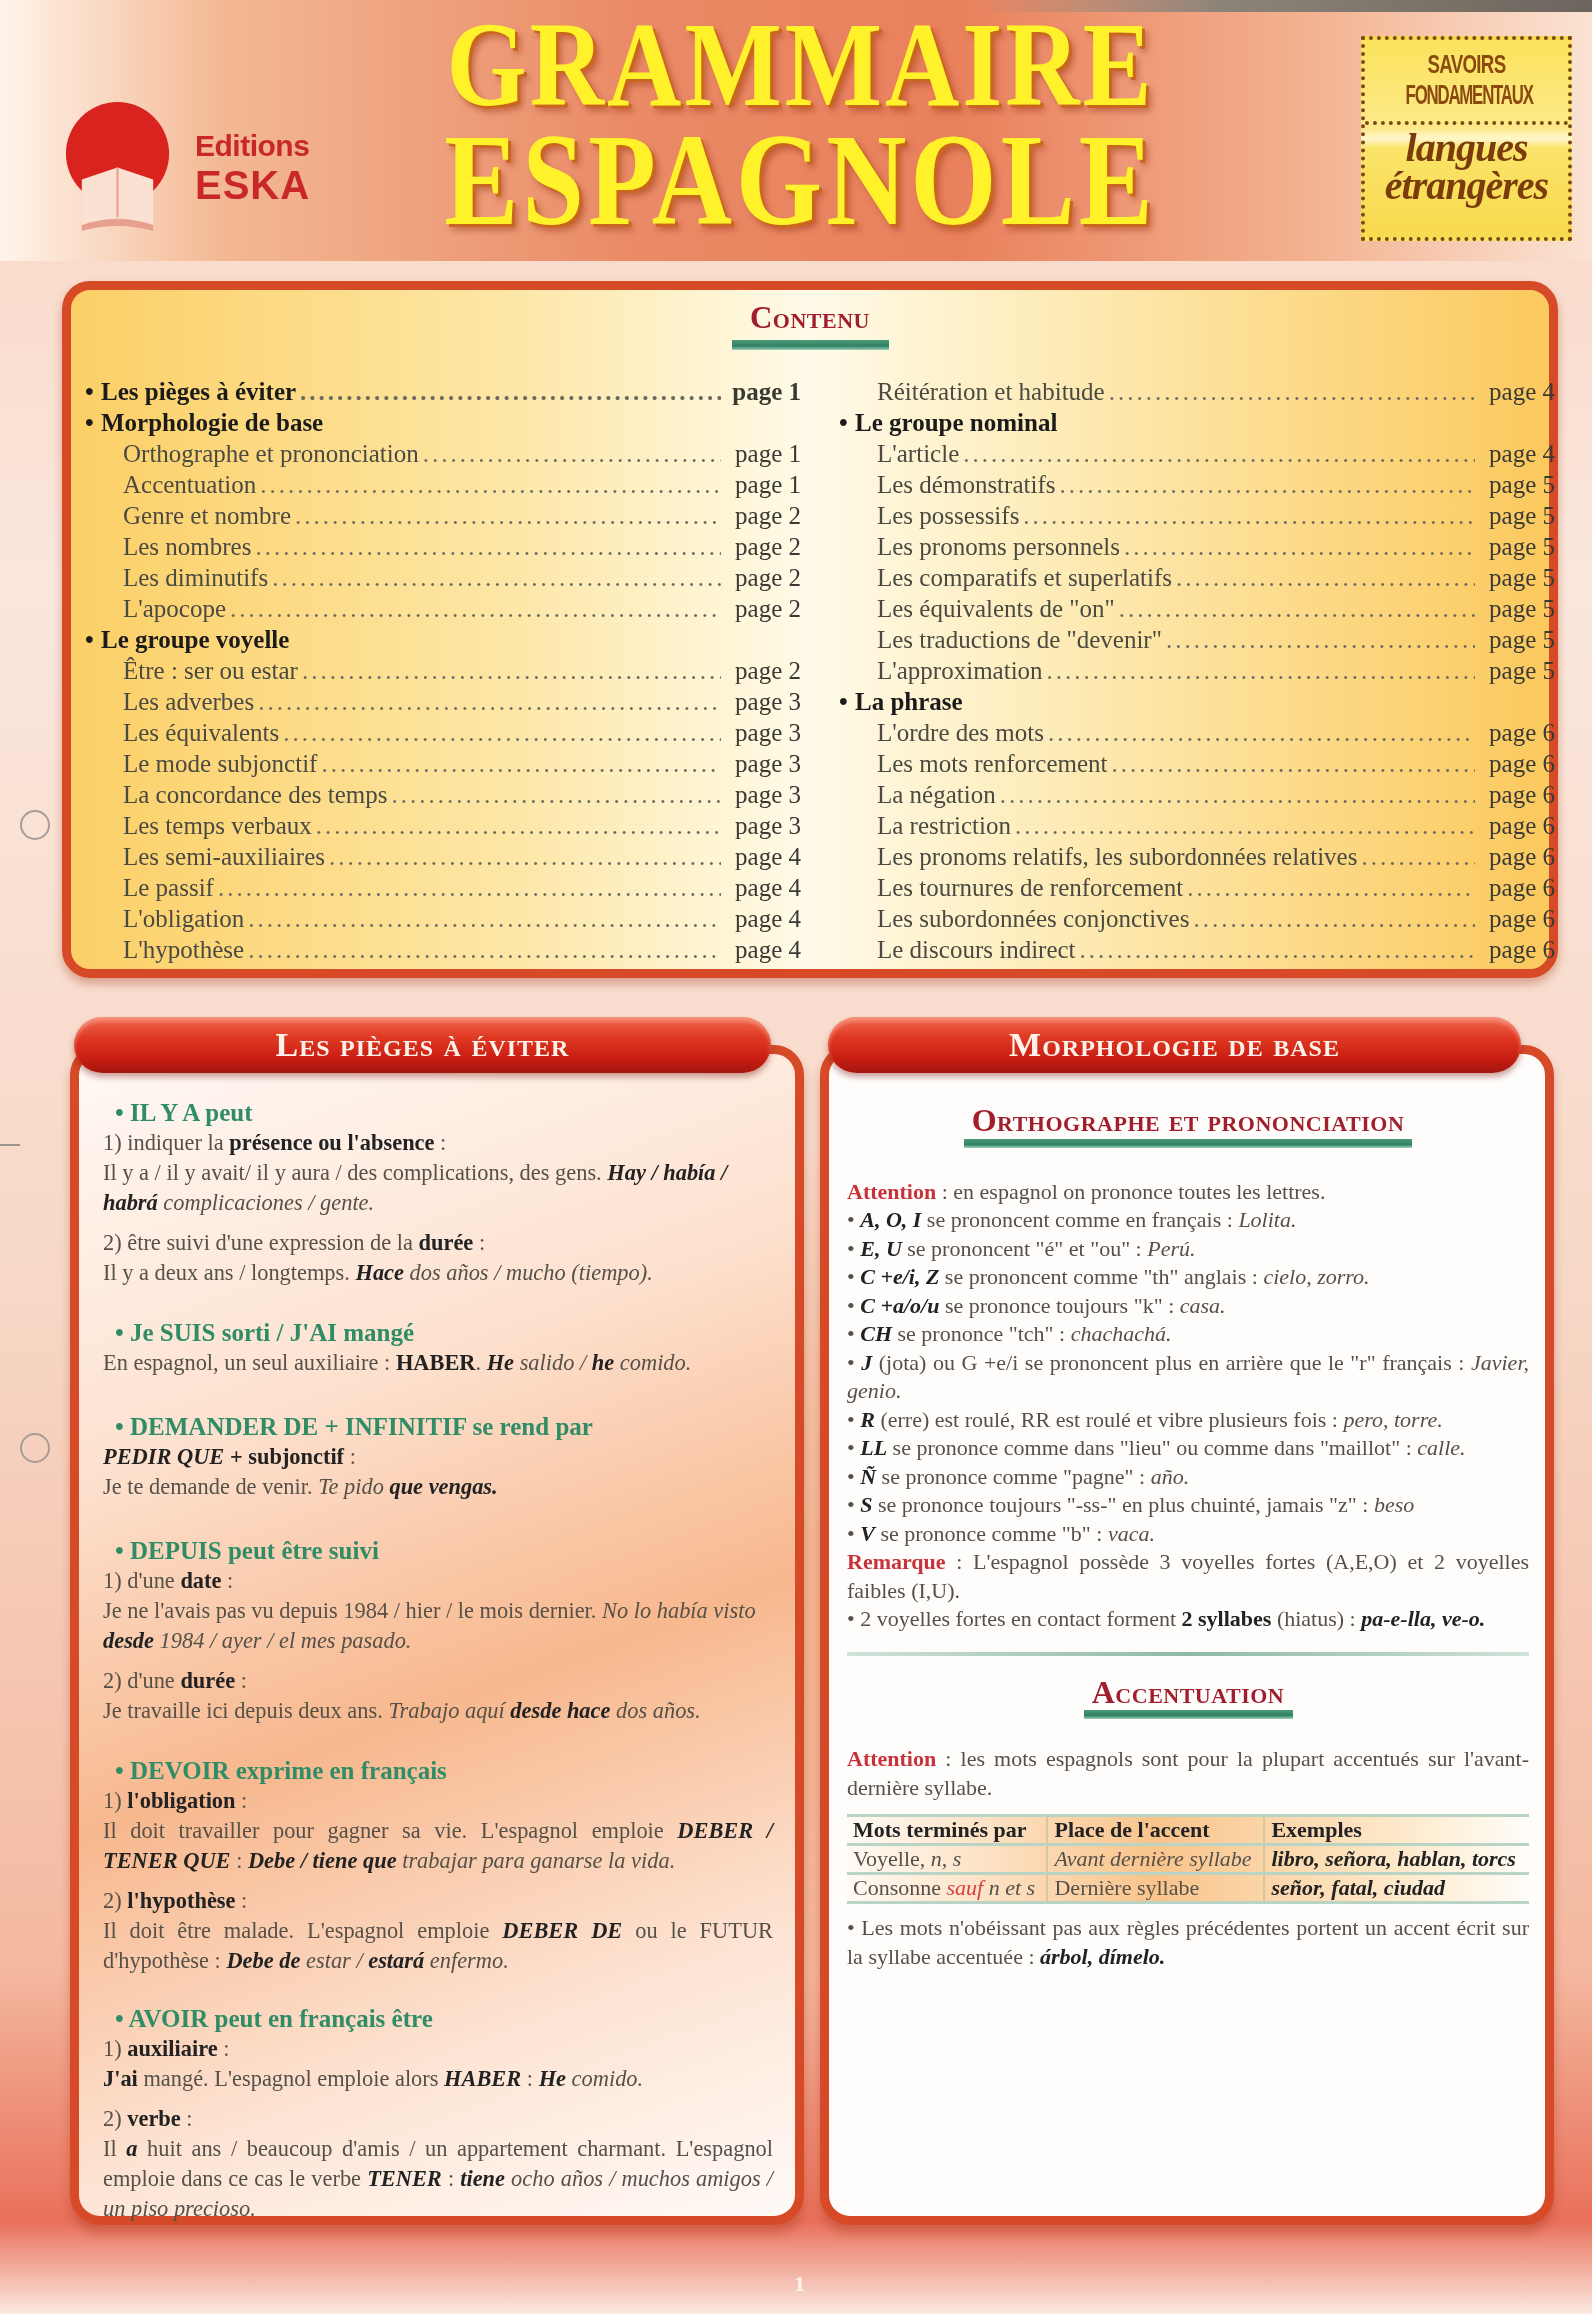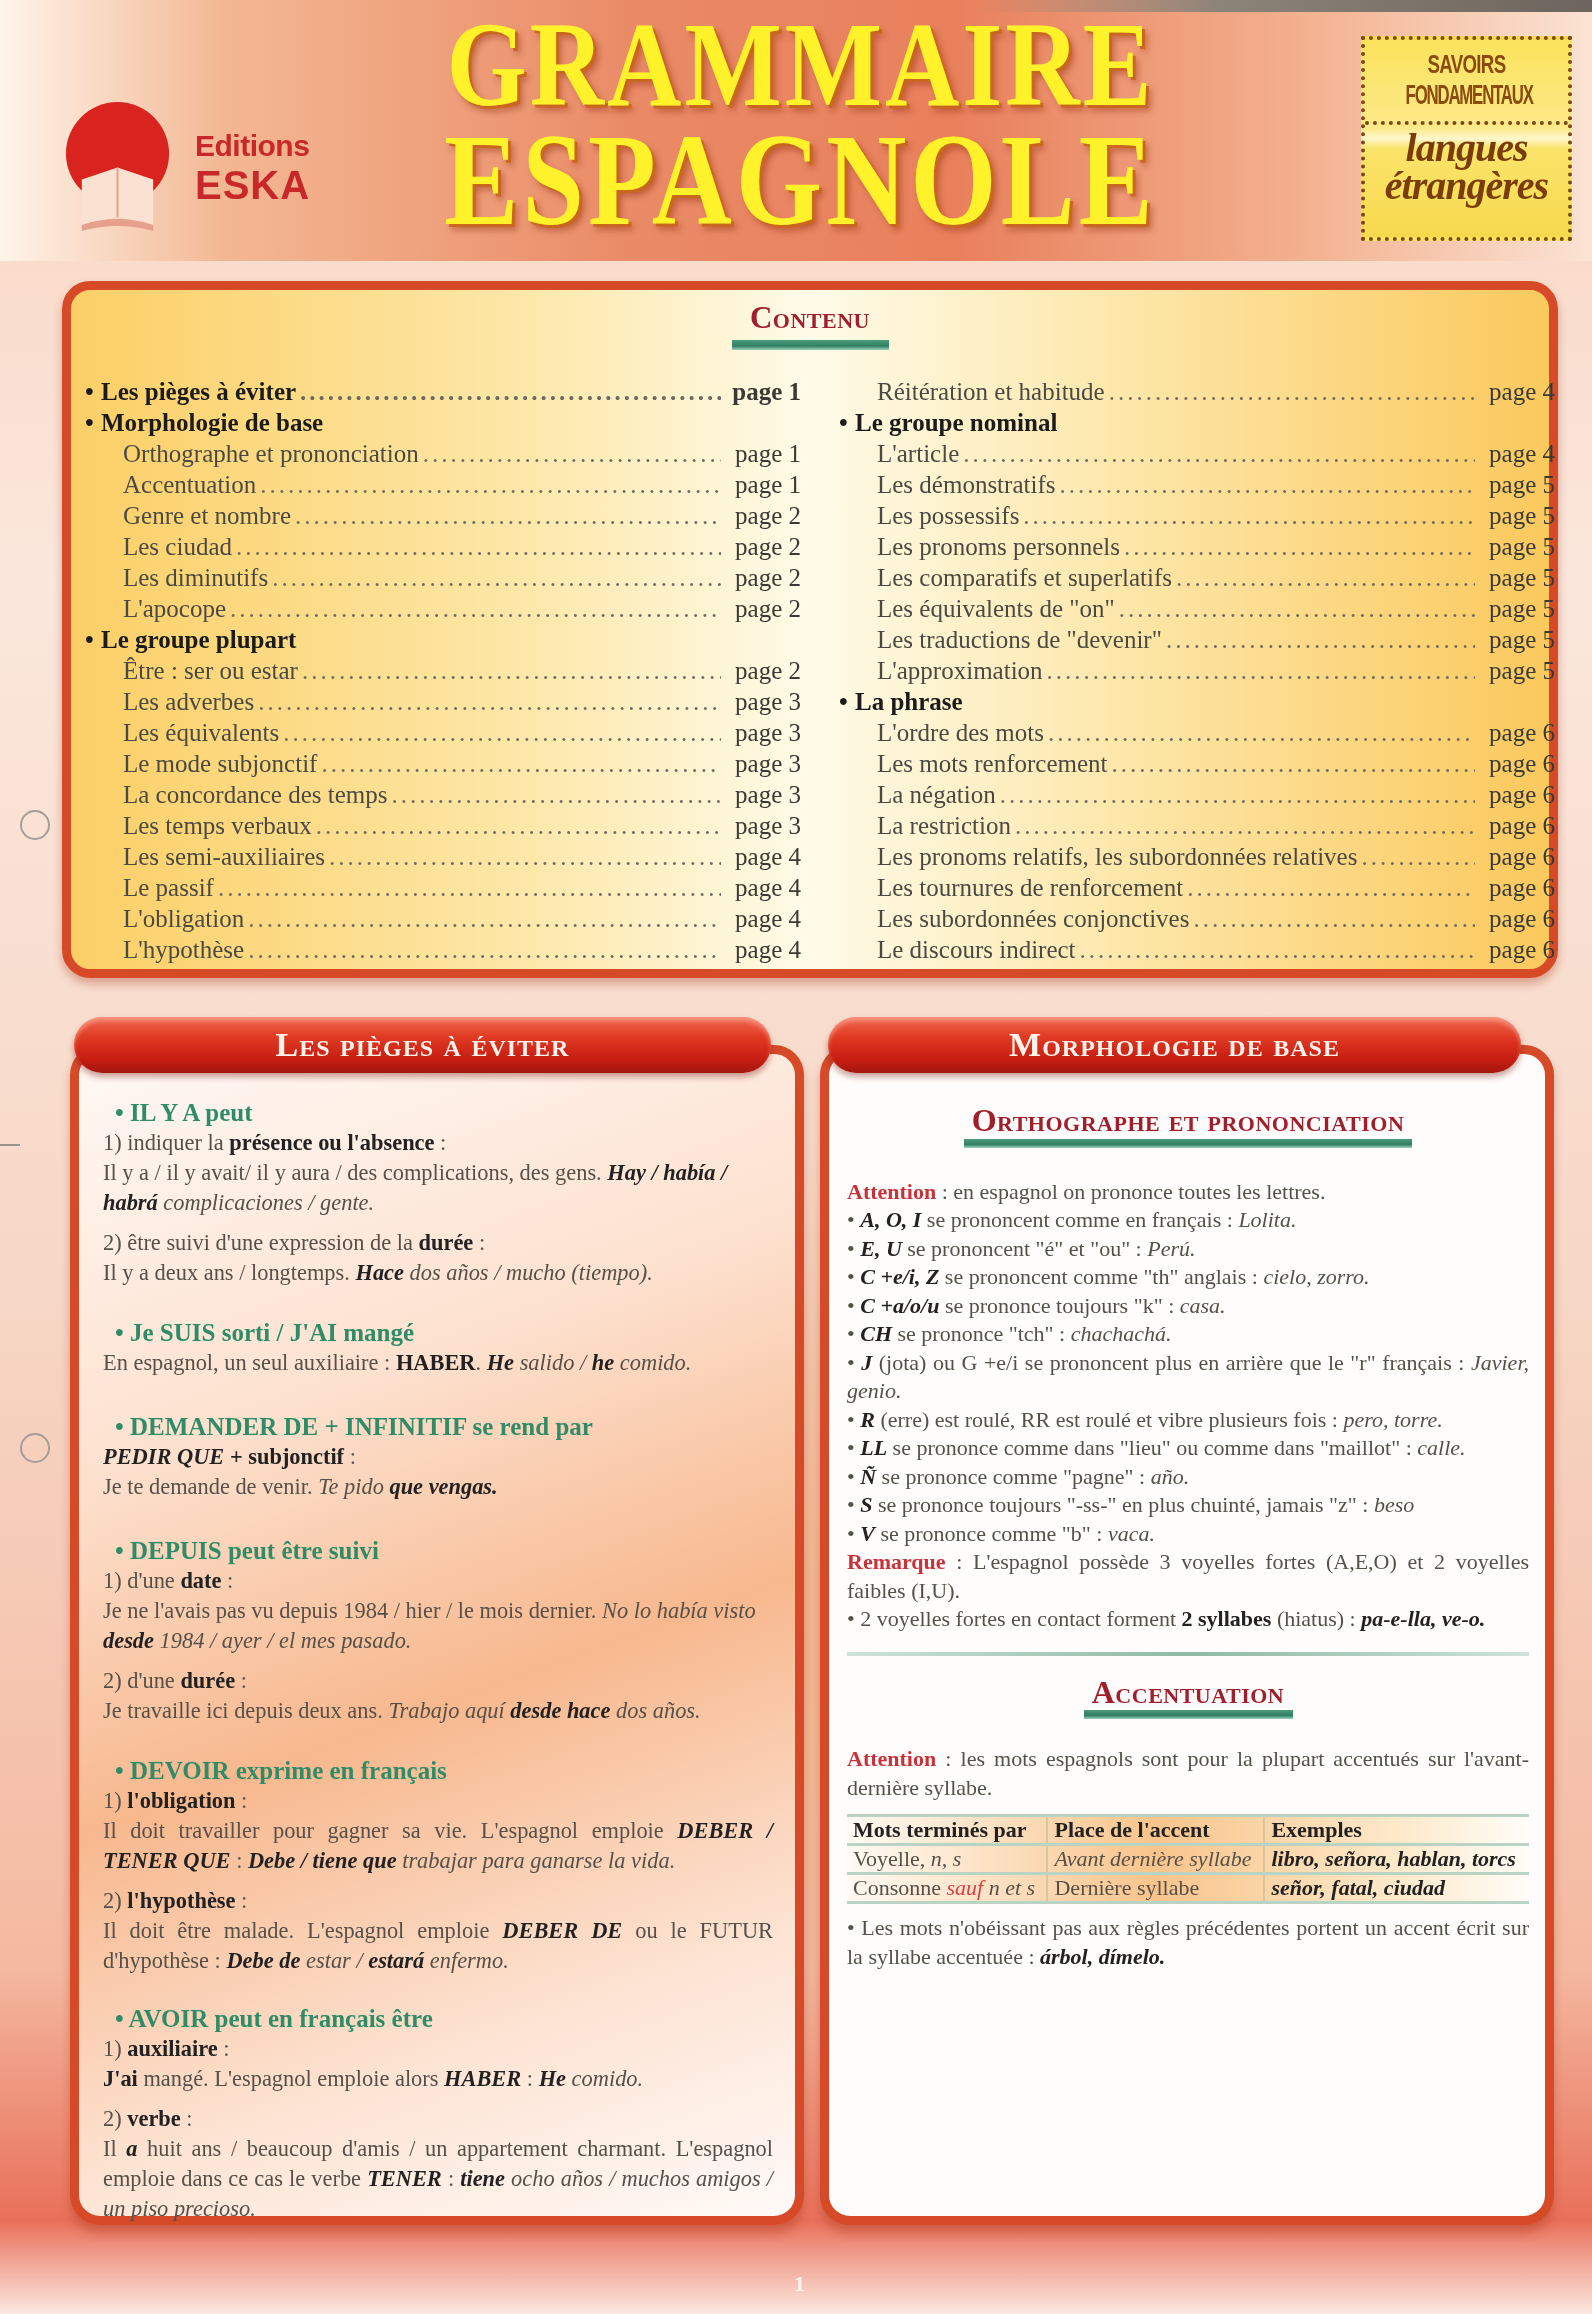--- a/index.html
+++ b/index.html
@@ -188,37 +188,37 @@
         <span>Accentuation</span>
         <span class="dots"></span>
         <span class="page">page 1</span>
       </div>
       <div class="toc-row sub">
         <span>Genre et nombre</span>
         <span class="dots"></span>
         <span class="page">page 2</span>
       </div>
       <div class="toc-row sub">
-        <span>Les ciudad</span>
+        <span>Les nombres</span>
         <span class="dots"></span>
         <span class="page">page 2</span>
       </div>
       <div class="toc-row sub">
         <span>Les diminutifs</span>
         <span class="dots"></span>
         <span class="page">page 2</span>
       </div>
       <div class="toc-row sub">
         <span>L'apocope</span>
         <span class="dots"></span>
         <span class="page">page 2</span>
       </div>
       <div class="toc-row heading">
         <span class="bullet">•</span>
-        <span>Le groupe plupart</span>
+        <span>Le groupe voyelle</span>
       </div>
       <div class="toc-row sub">
         <span>Être : ser ou estar</span>
         <span class="dots"></span>
         <span class="page">page 2</span>
       </div>
       <div class="toc-row sub">
         <span>Les adverbes</span>
         <span class="dots"></span>
         <span class="page">page 3</span>

